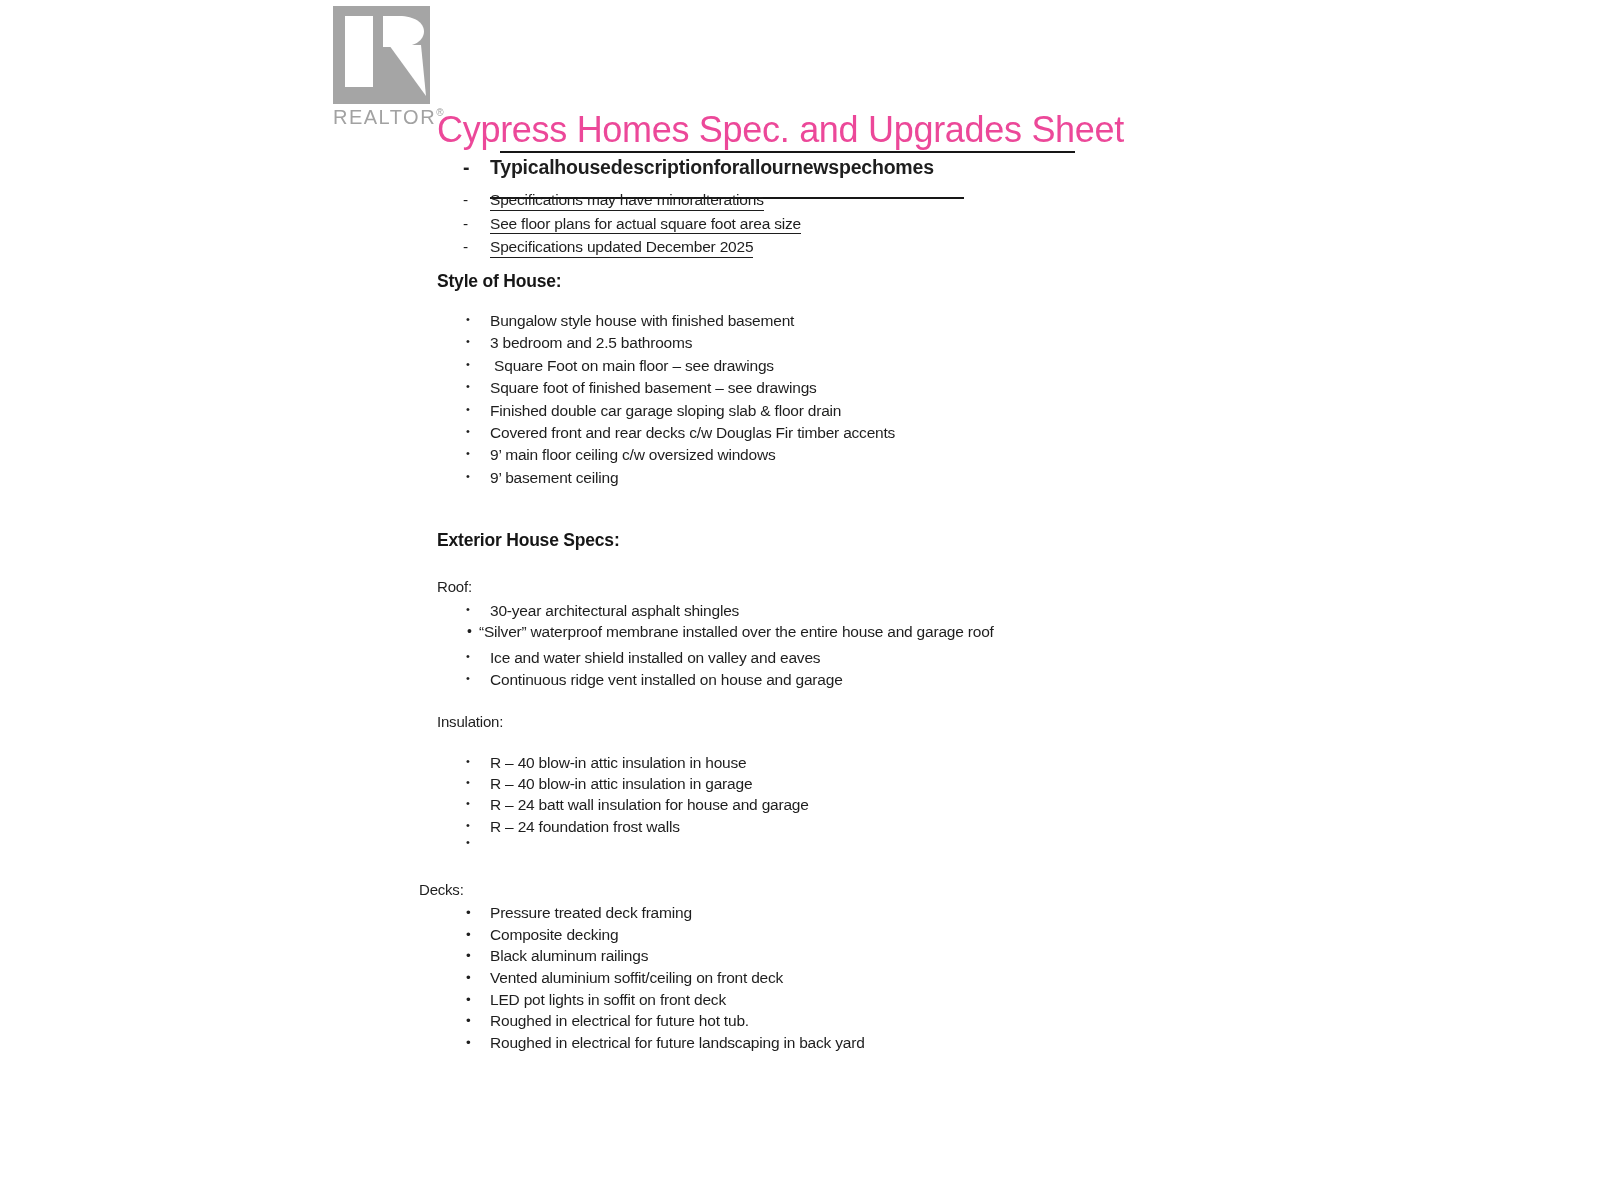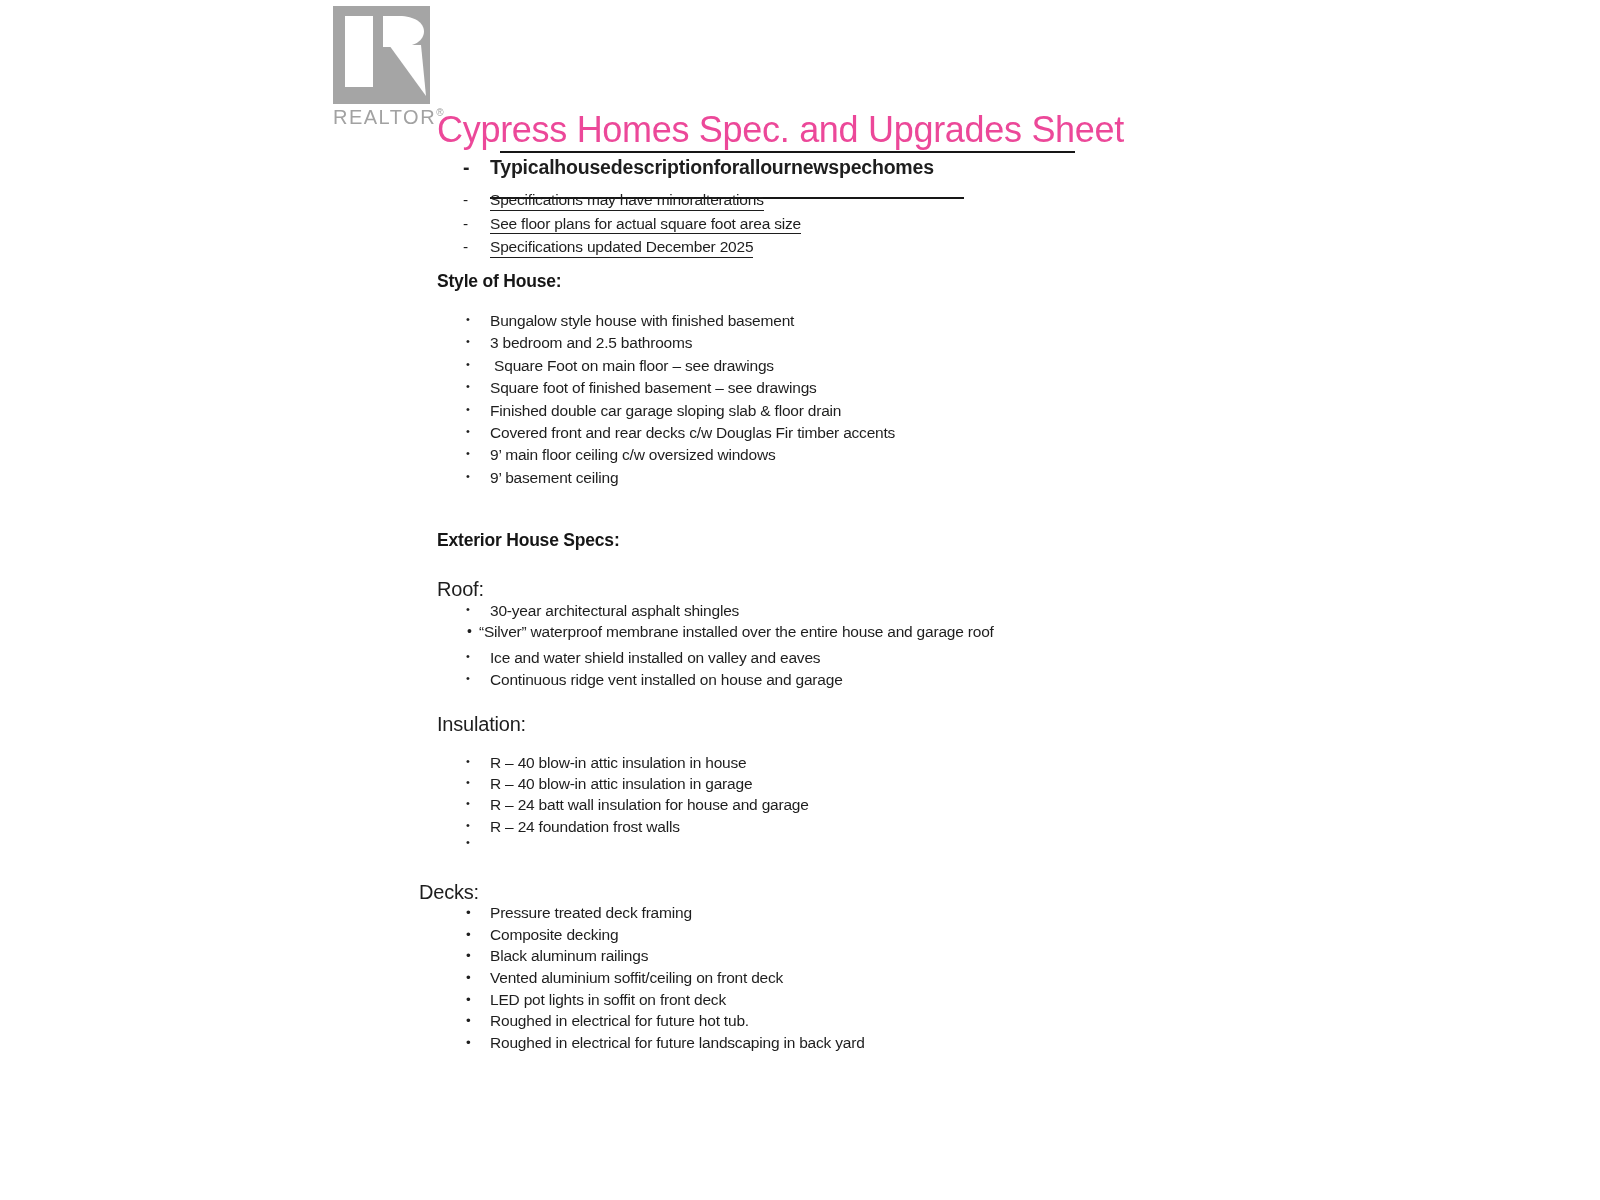--- a/index.html
+++ b/index.html
@@ -38,21 +38,21 @@
   .row{display:flex;align-items:baseline;}
   .dash{flex:0 0 27px;margin-left:26px;}
   .intro-head{left:437px;top:156px;font-size:19.5px;font-weight:700;letter-spacing:-0.2px;}
   .intro-head .u2{padding-right:30px;padding-bottom:18px;}
   .intro-items{left:437px;top:191px;font-size:15.5px;}
   .intro-items .row{height:23.6px;}
   .u1{border-bottom:1.5px solid #1e1e1e;padding-bottom:0.5px;}
 
   
   .h-bold{font-size:17.5px;font-weight:700;color:#161616;white-space:nowrap;}
-  .h-label{font-size:20px;color:#1e1e1e;white-space:nowrap;}
+  .h-label{font-size:15px;color:#1e1e1e;white-space:nowrap;}
 
   
   .blist{left:437px;font-size:15.5px;}
   .blt{
     flex:0 0 24px;margin-left:29px;
     font-size:11px;position:relative;top:-3px;
   }
   .blt-round{
     flex:0 0 24px;margin-left:29px;
     font-size:13.5px;position:relative;top:-1px;

